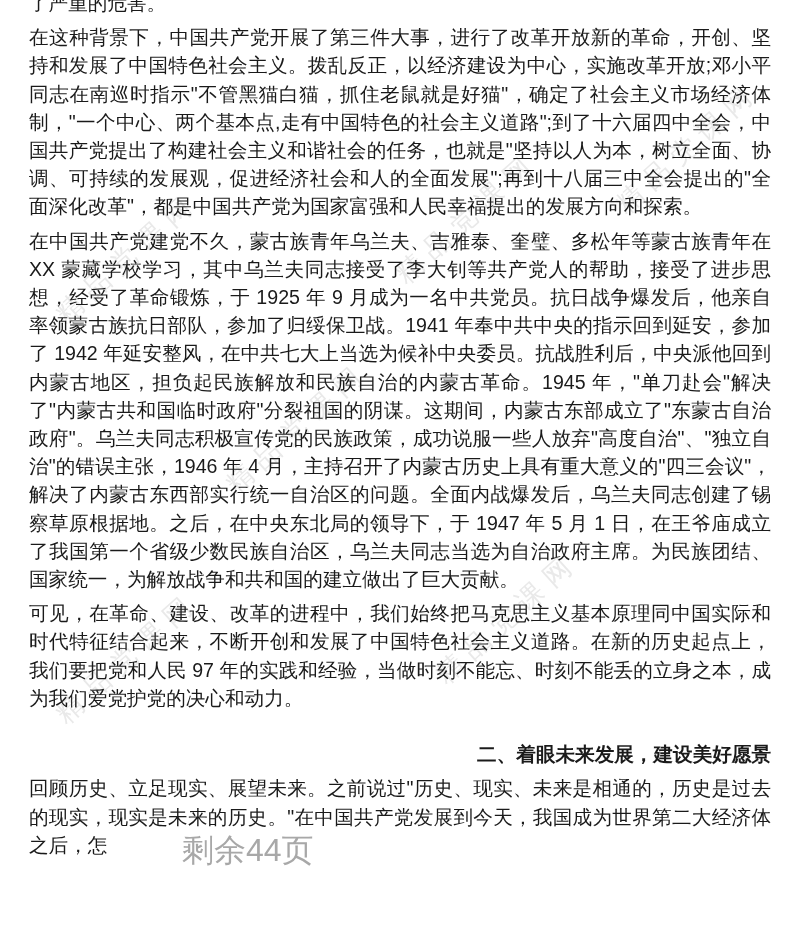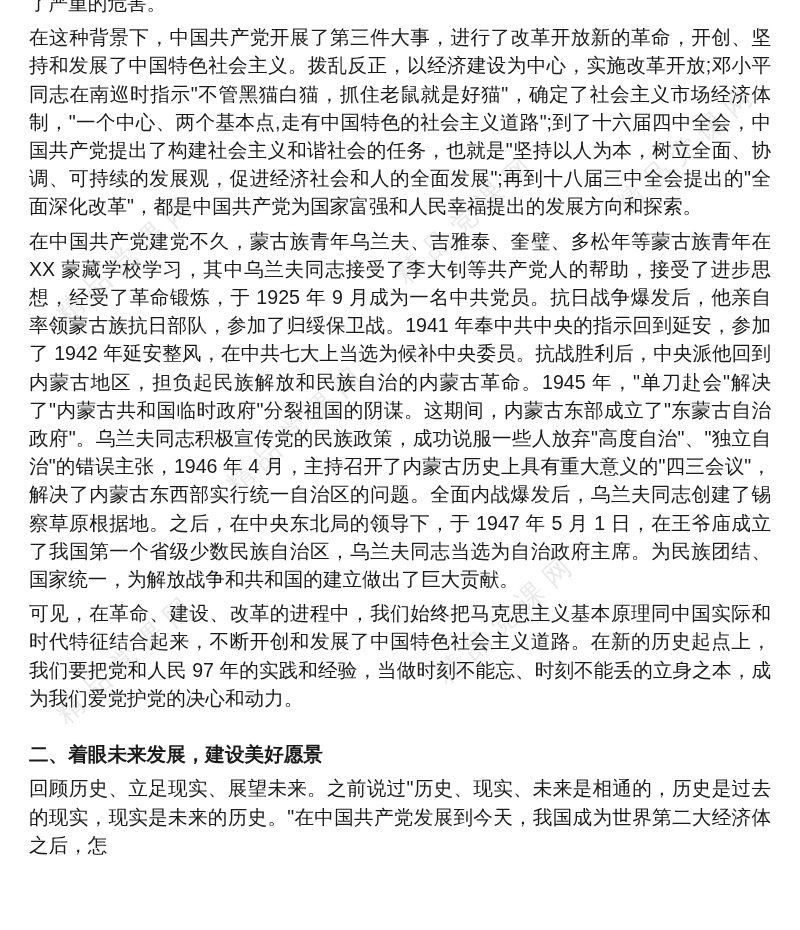--- a/index.html
+++ b/index.html
@@ -35,21 +35,21 @@
     font-size: 19.6px;
     line-height: 28.2px;
     text-align: justify;
     text-justify: inter-character;
     word-break: break-all;
   }
   .doc p { margin: 6px; }
   .doc .heading {
     font-weight: bold;
     margin-top: 28.2px;
-    text-align: left;
+    text-align: right;
   }
 
   
   .preview-footer {
     position: absolute;
     left: 182px;
     top: 832px;
     display: flex;
     gap: 35px;
     font-size: 32px;
@@ -75,15 +75,16 @@
   <div class="doc">
     <p>了严重的危害。</p>
     <p>在这种背景下，中国共产党开展了第三件大事，进行了改革开放新的革命，开创、坚持和发展了中国特色社会主义。拨乱反正，以经济建设为中心，实施改革开放;邓小平同志在南巡时指示"不管黑猫白猫，抓住老鼠就是好猫"，确定了社会主义市场经济体制，"一个中心、两个基本点,走有中国特色的社会主义道路";到了十六届四中全会，中国共产党提出了构建社会主义和谐社会的任务，也就是"坚持以人为本，树立全面、协调、可持续的发展观，促进经济社会和人的全面发展";再到十八届三中全会提出的"全面深化改革"，都是中国共产党为国家富强和人民幸福提出的发展方向和探索。</p>
     <p>在中国共产党建党不久，蒙古族青年乌兰夫、吉雅泰、奎璧、多松年等蒙古族青年在 XX 蒙藏学校学习，其中乌兰夫同志接受了李大钊等共产党人的帮助，接受了进步思想，经受了革命锻炼，于 1925 年 9 月成为一名中共党员。抗日战争爆发后，他亲自率领蒙古族抗日部队，参加了归绥保卫战。1941 年奉中共中央的指示回到延安，参加了 1942 年延安整风，在中共七大上当选为候补中央委员。抗战胜利后，中央派他回到内蒙古地区，担负起民族解放和民族自治的内蒙古革命。1945 年，"单刀赴会"解决了"内蒙古共和国临时政府"分裂祖国的阴谋。这期间，内蒙古东部成立了"东蒙古自治政府"。乌兰夫同志积极宣传党的民族政策，成功说服一些人放弃"高度自治"、"独立自治"的错误主张，1946 年 4 月，主持召开了内蒙古历史上具有重大意义的"四三会议"，解决了内蒙古东西部实行统一自治区的问题。全面内战爆发后，乌兰夫同志创建了锡察草原根据地。之后，在中央东北局的领导下，于 1947 年 5 月 1 日，在王爷庙成立了我国第一个省级少数民族自治区，乌兰夫同志当选为自治政府主席。为民族团结、国家统一，为解放战争和共和国的建立做出了巨大贡献。</p>
     <p>可见，在革命、建设、改革的进程中，我们始终把马克思主义基本原理同中国实际和时代特征结合起来，不断开创和发展了中国特色社会主义道路。在新的历史起点上，我们要把党和人民 97 年的实践和经验，当做时刻不能忘、时刻不能丢的立身之本，成为我们爱党护党的决心和动力。</p>
     <p class="heading">二、着眼未来发展，建设美好愿景</p>
     <p>回顾历史、立足现实、展望未来。之前说过"历史、现实、未来是相通的，历史是过去的现实，现实是未来的历史。"在中国共产党发展到今天，我国成为世界第二大经济体之后，怎</p>
   </div>
 
   <div class="preview-footer">
+    <span>剩余44页</span>
   </div>
 
 </div>
 
 </body></html>

